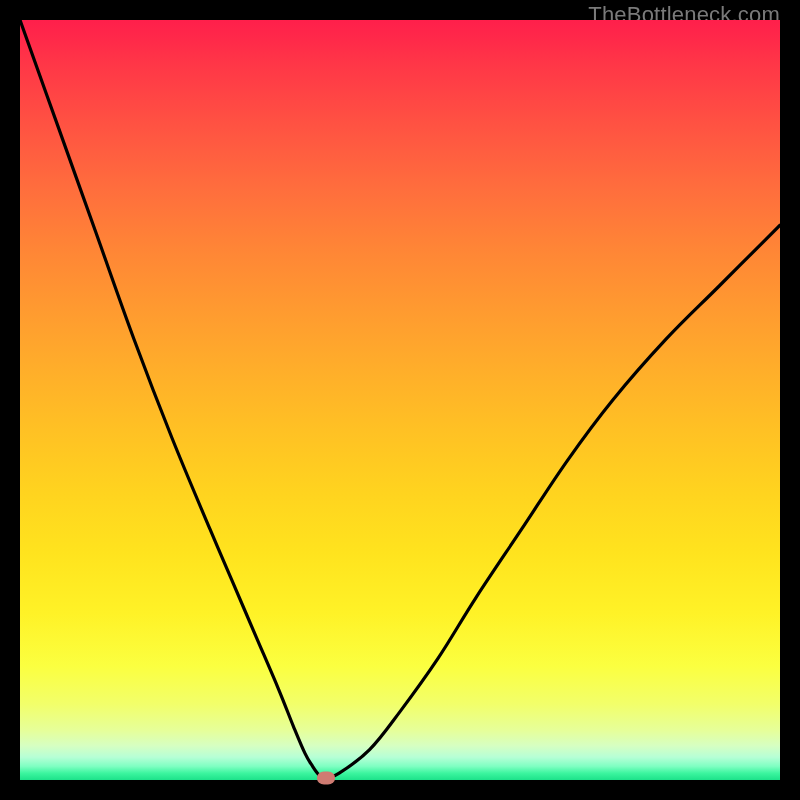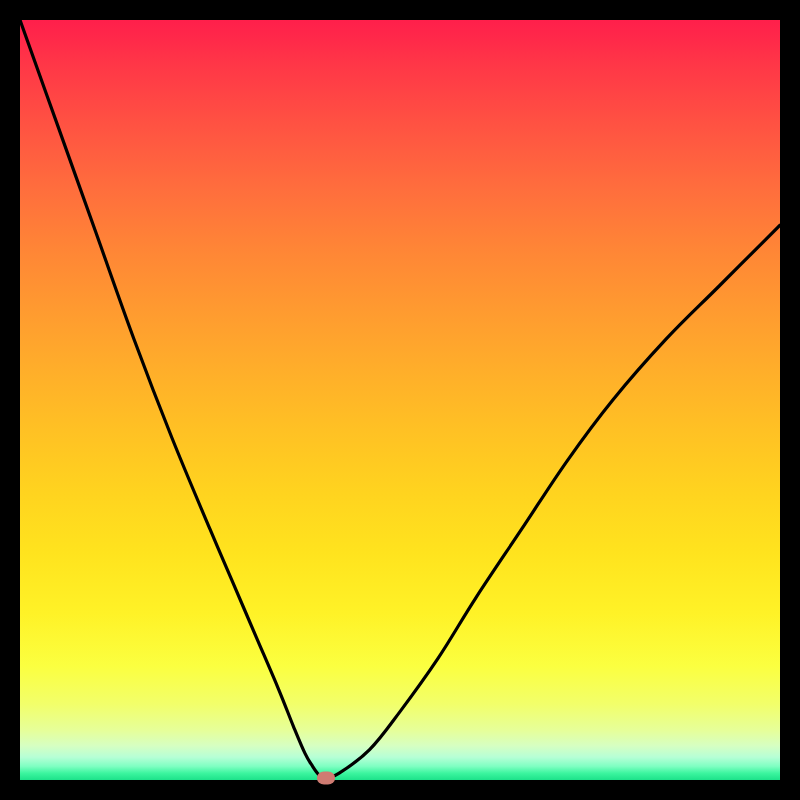--- a/index.html
+++ b/index.html
@@ -67,19 +67,20 @@
     height: 13px;
     background: #cf7b72;
     border-radius: 7px / 6px;
     transform: translate(-50%, -50%);
   }
 </style>
 </head>
 <body>
 
 <div class="frame">
+  <div class="watermark">TheBottleneck.com</div>
   <div class="plot-area">
     <svg class="curve" viewBox="0 0 760 760" preserveAspectRatio="none">
       <path id="curve-path" fill="none" stroke="#000" stroke-width="3.2" stroke-linecap="round" stroke-linejoin="round" d="M 0.00 0.00 C 6.84 19.15, 24.32 68.10, 38.00 106.40 C 51.68 144.70, 62.32 174.50, 76.00 212.80 C 89.68 251.10, 100.32 282.26, 114.00 319.20 C 127.68 356.14, 138.32 383.80, 152.00 418.00 C 165.68 452.20, 179.06 483.21, 190.00 509.20 C 200.94 535.19, 204.59 543.25, 212.80 562.40 C 221.01 581.55, 227.39 596.45, 235.60 615.60 C 243.81 634.75, 251.56 652.38, 258.40 668.80 C 265.24 685.22, 268.81 695.17, 273.60 706.80 C 278.39 718.43, 281.58 726.29, 285.00 733.40 C 288.42 740.51, 290.14 742.49, 292.60 746.32 C 295.06 750.15, 296.63 752.49, 298.68 754.68 C 300.73 756.87, 300.31 758.75, 304.00 758.48 C 307.69 758.21, 310.99 758.36, 319.20 753.16 C 327.41 747.96, 338.66 740.68, 349.60 729.60 C 360.54 718.52, 367.69 708.02, 380.00 691.60 C 392.31 675.18, 404.32 658.92, 418.00 638.40 C 431.68 617.88, 440.95 600.86, 456.00 577.60 C 471.05 554.34, 485.18 533.82, 501.60 509.20 C 518.02 484.58, 530.78 464.06, 547.20 440.80 C 563.62 417.54, 575.02 401.89, 592.80 380.00 C 610.58 358.11, 626.85 339.72, 646.00 319.20 C 665.15 298.68, 678.68 286.52, 699.20 266.00 C 719.72 245.48, 749.06 216.14, 760.00 205.20"></path>
     </svg>
     <div id="marker" class="marker" style="left: 306.28px; top: 757.72px;"></div>
   </div>
 </div>
 
 </body></html>

